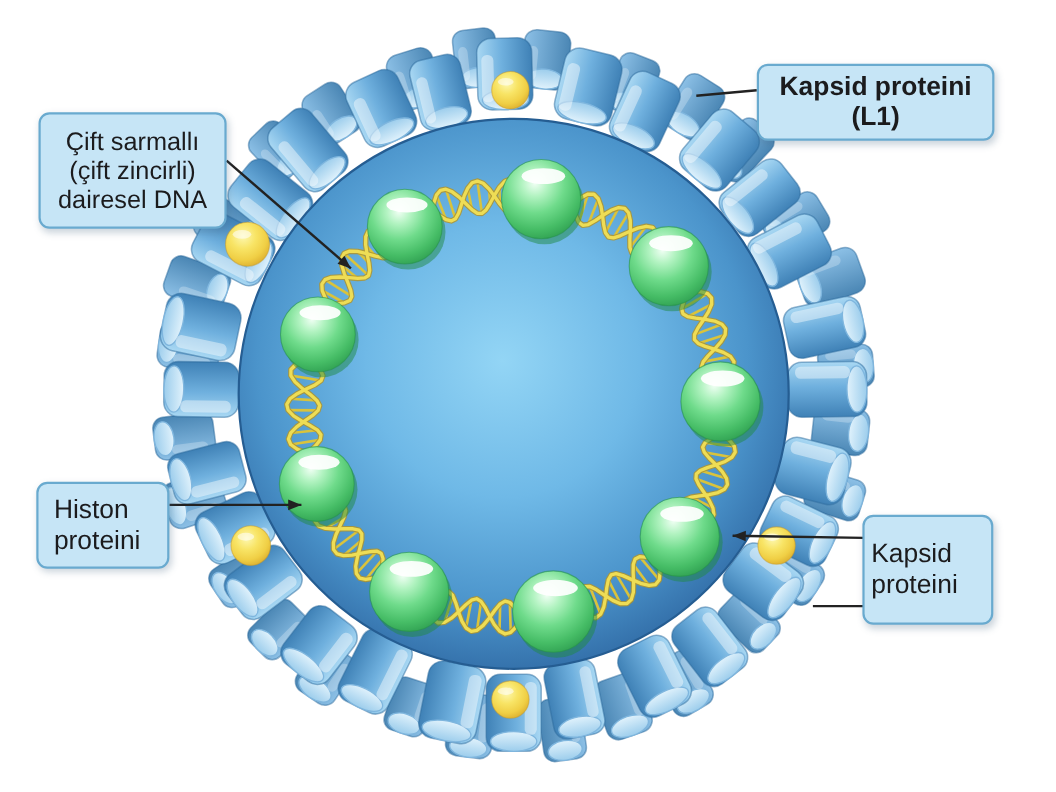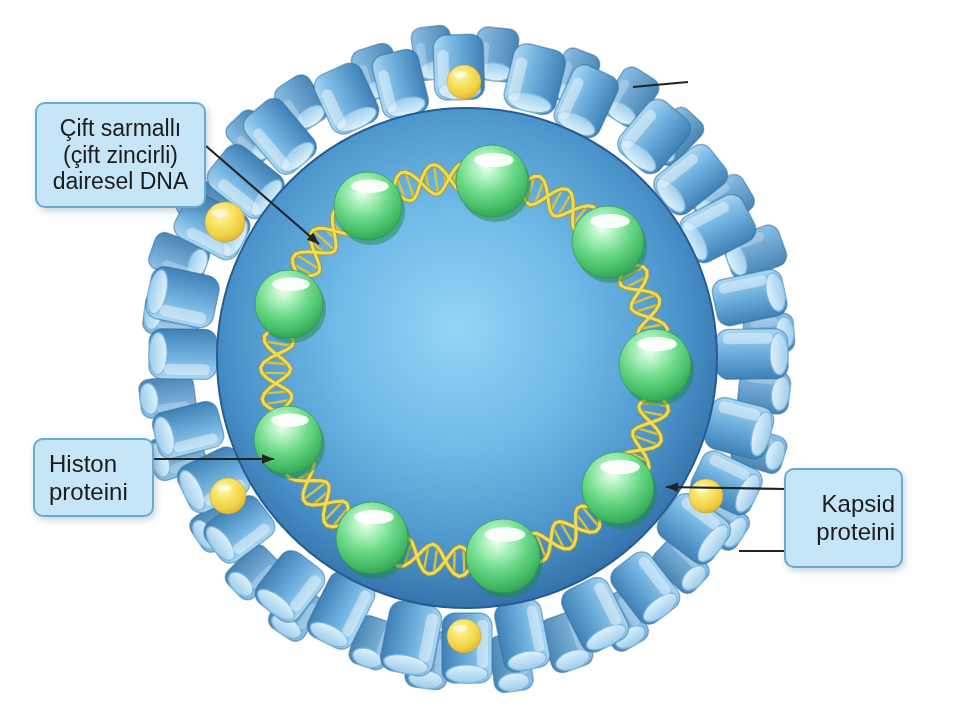--- a/index.html
+++ b/index.html
@@ -14,21 +14,21 @@
     border:2px solid var(--box-border,#69aacf);
     border-radius:10px;
     display:flex;flex-direction:column;justify-content:center;
     color:#1b1b1d;line-height:1.16;
     box-shadow:2px 3px 7px rgba(70,100,130,.28);
     box-sizing:border-box;
   }
   .box-dna{left:35px;top:102px;width:171px;height:106px;padding:6px 12px;font-size:23px;text-align:center;}
   .box-l1{left:688px;top:58px;width:216px;height:70px;padding:4px 8px;font-size:24px;font-weight:700;text-align:center;}
   .box-histone{left:33px;top:438px;width:121px;height:79px;padding:6px 14px;font-size:24px;text-align:left;}
-  .box-l2{left:784px;top:468px;width:119px;height:100px;padding:4px 6px;font-size:24px;text-align:right;}
+  .box-l2{left:784px;top:468px;width:119px;height:100px;padding:4px 6px;font-size:24px;text-align:left;}
 </style>
 </head>
 <body>
 
 <div class="stage" style="--box-fill: #c6e5f6; --box-border: #69aacf; background: rgb(255, 255, 255);">
   <svg id="virus-svg" viewBox="0 0 960 720" width="960" height="720">
       <defs>
         <radialGradient id="gBody" cx="48%" cy="44%" r="62%">
           <stop offset="0" stop-color="#93d5f5"></stop>
           <stop offset="40%" stop-color="#6fb9e7"></stop>
@@ -581,20 +581,24 @@
         <g>
           <line x1="785" y1="489" x2="666" y2="487" stroke="#222222" stroke-width="2.2"></line>
           <polygon points="666,487 678.1,482.4 677.9,492.0" fill="#222222"></polygon>
         </g>
         <g>
           <line x1="785" y1="551" x2="739" y2="551" stroke="#222222" stroke-width="2.2"></line>
         </g>
       </g>
     </svg>
 
+  <div class="label-box box-l1">
+    <div>Kapsid proteini</div>
+    <div>(L1)</div>
+  </div>
 
   <div class="label-box box-dna">
     <div>Çift sarmallı</div>
     <div>(çift zincirli)</div>
     <div>dairesel DNA</div>
   </div>
 
   <div class="label-box box-histone">
     <div>Histon</div>
     <div>proteini</div>

